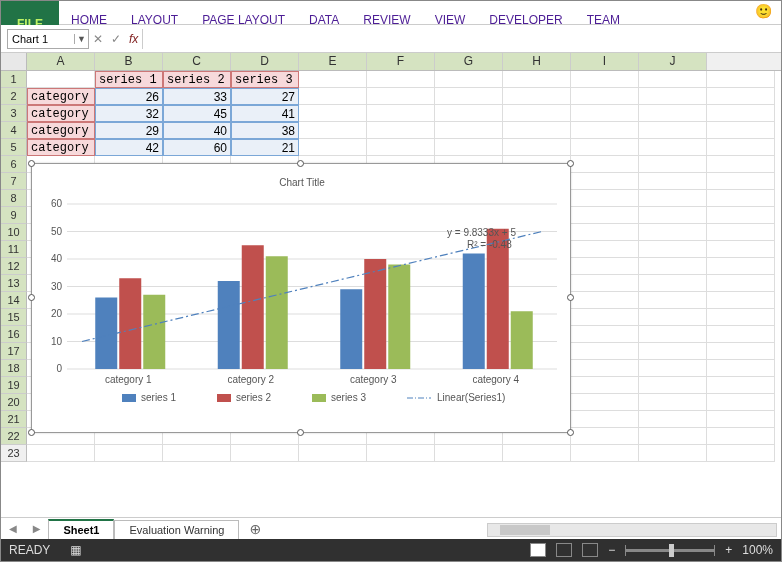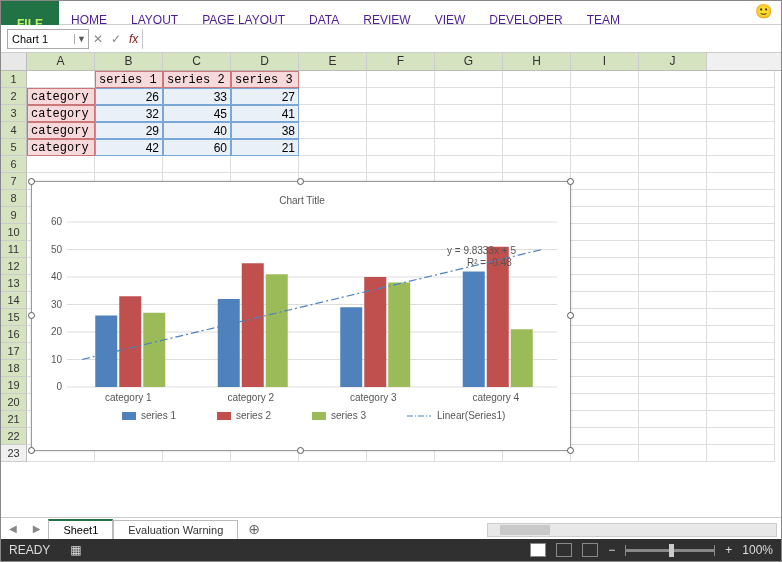--- a/index.html
+++ b/index.html
@@ -22,26 +22,26 @@
 .col-h.sel{background:#d5e3c1}
 .rows{height:480px}
 .row{display:flex;height:17px}
 .row-h{width:26px;border-right:1px solid #bbb;border-bottom:1px solid #ccc;background:#f0f0f0;text-align:center;line-height:16px;color:#333;font-size:11px}
 .row-h.sel{background:#d5e3c1}
 .cell{width:68px;border-right:1px solid #ddd;border-bottom:1px solid #ddd;padding:0 3px;line-height:16px;white-space:nowrap;overflow:hidden}
 .cell.data{font-family:Liberation Sans, sans-serif;background:#eaf0f8;border:1px solid #7ba7d7}
 .cell.hdr{font-family:"Courier New",monospace;background:#f7d9db;border:1px solid #c77;color:#000}
 .cell.cat{font-family:"Courier New",monospace;background:#f7d9db;border:1px solid #c77}
 .cell.num{text-align:right}
-.chart-box{position:absolute;left:30px;top:128px;width:540px;height:270px;background:#fff;border:1px solid #999;box-shadow:0 0 2px rgba(0,0,0,.2)}
+.chart-box{position:absolute;left:30px;top:110px;width:540px;height:270px;background:#fff;border:1px solid #999;box-shadow:0 0 2px rgba(0,0,0,.2)}
 .handle{position:absolute;width:7px;height:7px;background:#fff;border:1px solid #555;border-radius:50%}
 .sheet-tabs{display:flex;align-items:center;height:22px;border-top:1px solid #ccc;background:#fff;position:relative}
 .nav-arrows{padding:0 8px;color:#888;font-size:10px}
 .sheet-tab{padding:3px 14px;border:1px solid #bbb;border-bottom:none;background:#fff;font-size:11px;margin-top:1px}
-.sheet-tab.active{border-top:2px solid #217346;font-weight:normal}
+.sheet-tab.active{border-top:2px solid #217346;font-weight:bold}
 .sheet-tab.warn{color:#333}
 .add-sheet{padding:0 10px;color:#666;font-size:14px}
 .hscroll{position:absolute;right:4px;bottom:2px;width:290px;height:14px;background:#e8e8e8;border:1px solid #ccc}
 .hscroll .thumb{position:absolute;left:12px;top:1px;width:50px;height:10px;background:#c8c8c8}
 .status{display:flex;align-items:center;height:22px;background:#303030;color:#ddd;font-size:11px;padding:0 8px;gap:20px}
 .status .right{margin-left:auto;display:flex;align-items:center;gap:10px}
 .view-btn{width:16px;height:14px;border:1px solid #888;display:inline-block}
 .zoom-slider{width:90px;height:3px;background:#888;position:relative}
 .zoom-slider::before,.zoom-slider::after{content:"";position:absolute;top:-4px;width:1px;height:11px;background:#888}
 .zoom-slider::before{left:0}.zoom-slider::after{right:0}

